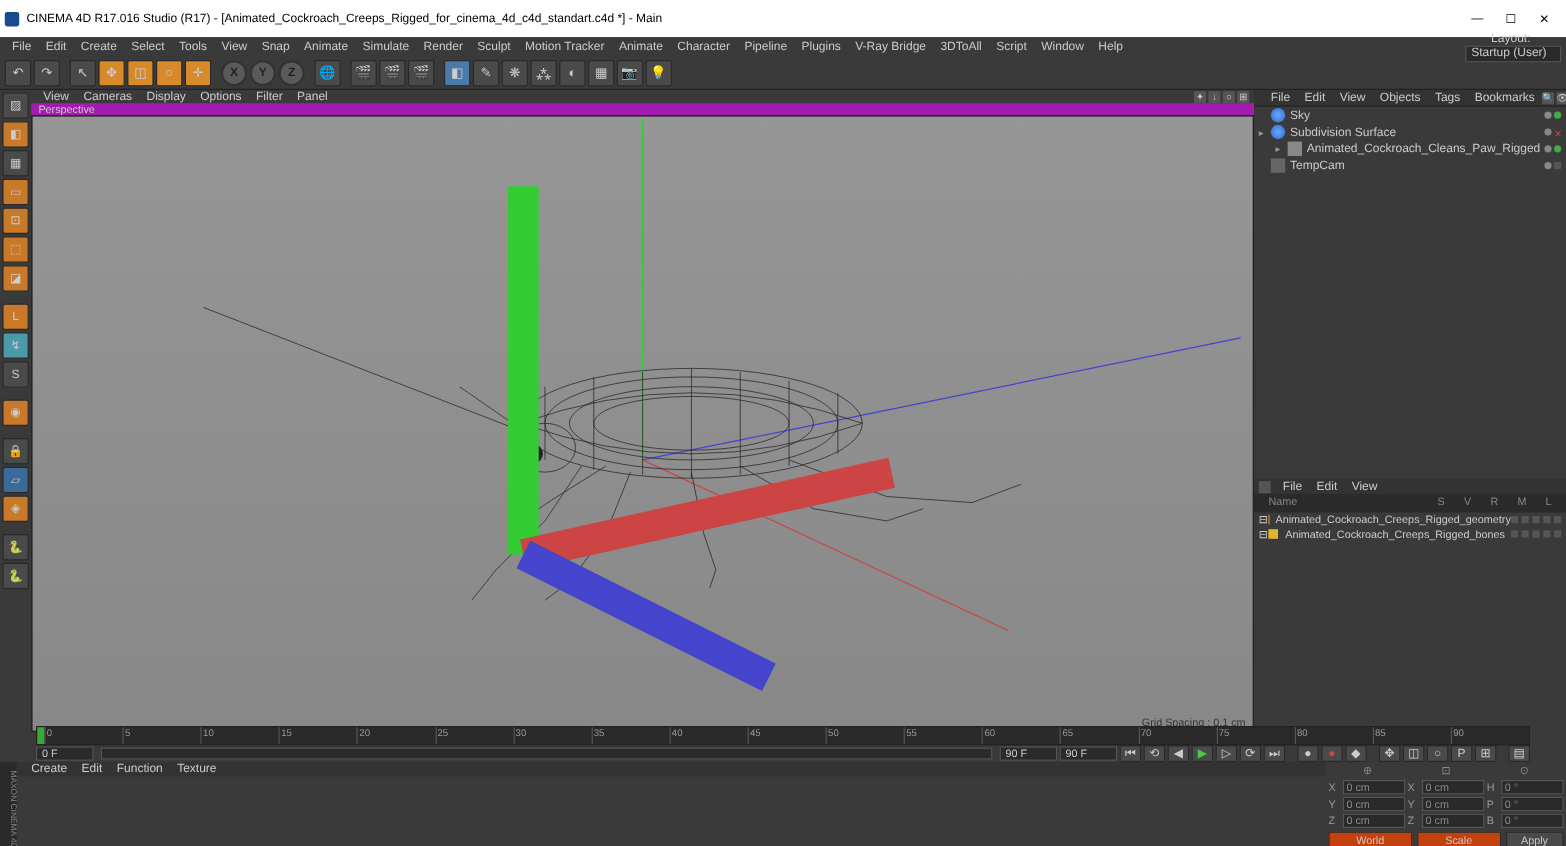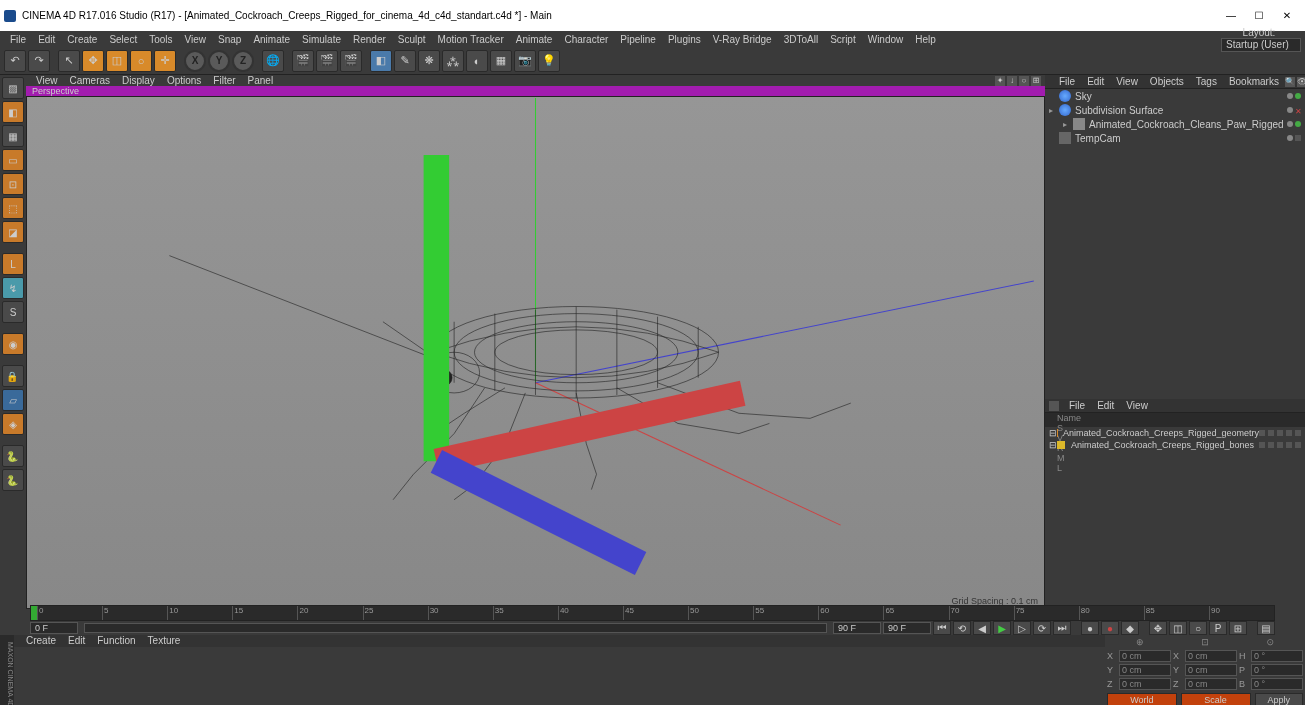--- a/index.html
+++ b/index.html
@@ -62,21 +62,21 @@
 .tree-icon.null { background: #888; }
 .tree-icon.cam { background: #666; }
 .tree-dots { margin-left: auto; display: flex; gap: 2px; }
 .dot { width: 6px; height: 6px; border-radius: 50%; }
 .dot.g { background: #888; }
 .dot.gr { background: #4a4; }
 .dot.x { color: #c44; font-size: 8px; }
 .expand { width: 8px; color: #999; margin-right: 2px; font-size: 8px; }
 
 .attr-panel { flex: 1; background: #3a3a3a; }
-.attr-header { height: 14px; background: #2a2a2a; display: flex; padding: 0 4px; font-size: 9px; flex-direction: column; }
+.attr-header { height: 14px; background: #2a2a2a; display: flex; padding: 0 4px; font-size: 9px; }
 .attr-header span { padding: 0 8px; color: #888; }
 .attr-row { display: flex; align-items: center; height: 12px; padding: 0 4px; font-size: 9px; }
 .take-icon { width: 8px; height: 8px; margin-right: 6px; }
 .take-icon.or { background: #d88a2a; }
 .take-icon.ye { background: #dcb82a; }
 .attr-dots { margin-left: auto; display: flex; gap: 3px; }
 .sq { width: 6px; height: 6px; background: #555; }
 
 
 .timeline-area { height: 30px; background: #3a3a3a; }

